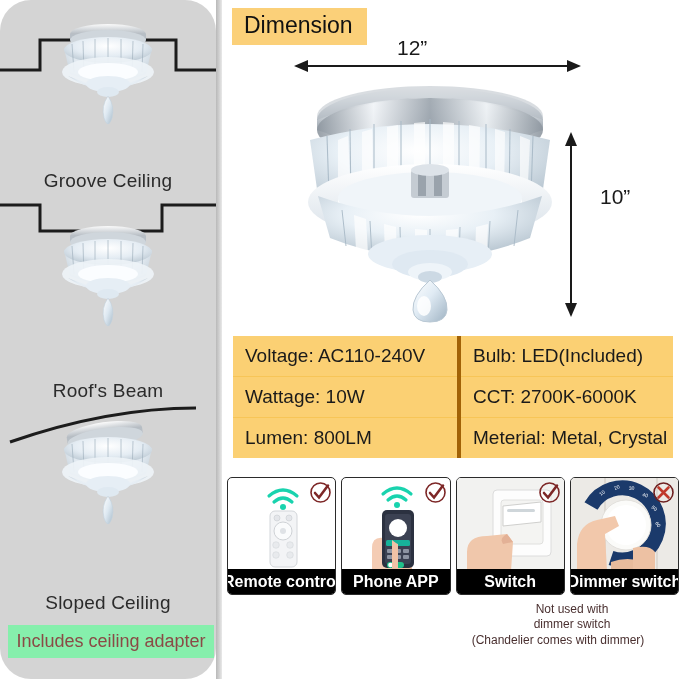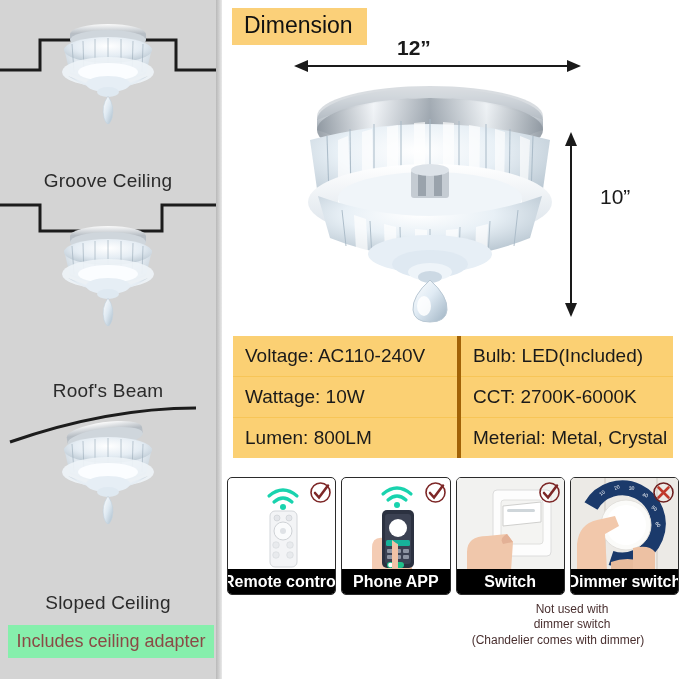--- a/index.html
+++ b/index.html
@@ -7,20 +7,21 @@
     width:679px;height:679px;overflow:hidden;
     font-family:"Liberation Sans", sans-serif;
     background:#ffffff;
   }
   .page{position:relative;width:679px;height:679px;background:#fff;}
 
   
   .left-panel{
     position:absolute;left:0;top:0;width:216px;height:679px;
     background:#d4d4d4;
+    border-radius:31px;
   }
   .panel-divider{
     position:absolute;left:216px;top:0;width:6px;height:679px;
     background:linear-gradient(to right,#b9b9b9,#cfcfcf,#e9e9e9);
   }
   .mount-label{
     position:absolute;width:216px;text-align:center;
     font-size:19px;color:#2b2b2b;letter-spacing:.2px;
   }
   .adapter-band{
@@ -41,21 +42,21 @@
   
   .right{position:absolute;left:222px;top:0;width:457px;height:679px;background:#fff;padding-left:26px;}
 
   .dimension-tag{
     position:absolute;left:10px;top:8px;
     background:#fbd079;padding:4px 14px 6px 12px;
     font-size:23px;color:#111;
   }
 
   .dim-top-label{
-    position:absolute;left:175px;top:36px;font-size:21px;color:#1a1a1a;font-weight:bold;
+    position:absolute;left:175px;top:36px;font-size:21px;color:#1a1a1a;
   }
   .dim-side-label{
     position:absolute;left:378px;top:185px;font-size:21px;color:#1a1a1a;
   }
   .arrow-h{position:absolute;left:72px;top:57px;width:287px;height:18px;}
   .arrow-v{position:absolute;left:340px;top:132px;width:18px;height:185px;}
 
   .hero{position:absolute;left:58px;top:78px;width:300px;height:245px;}
 
   

